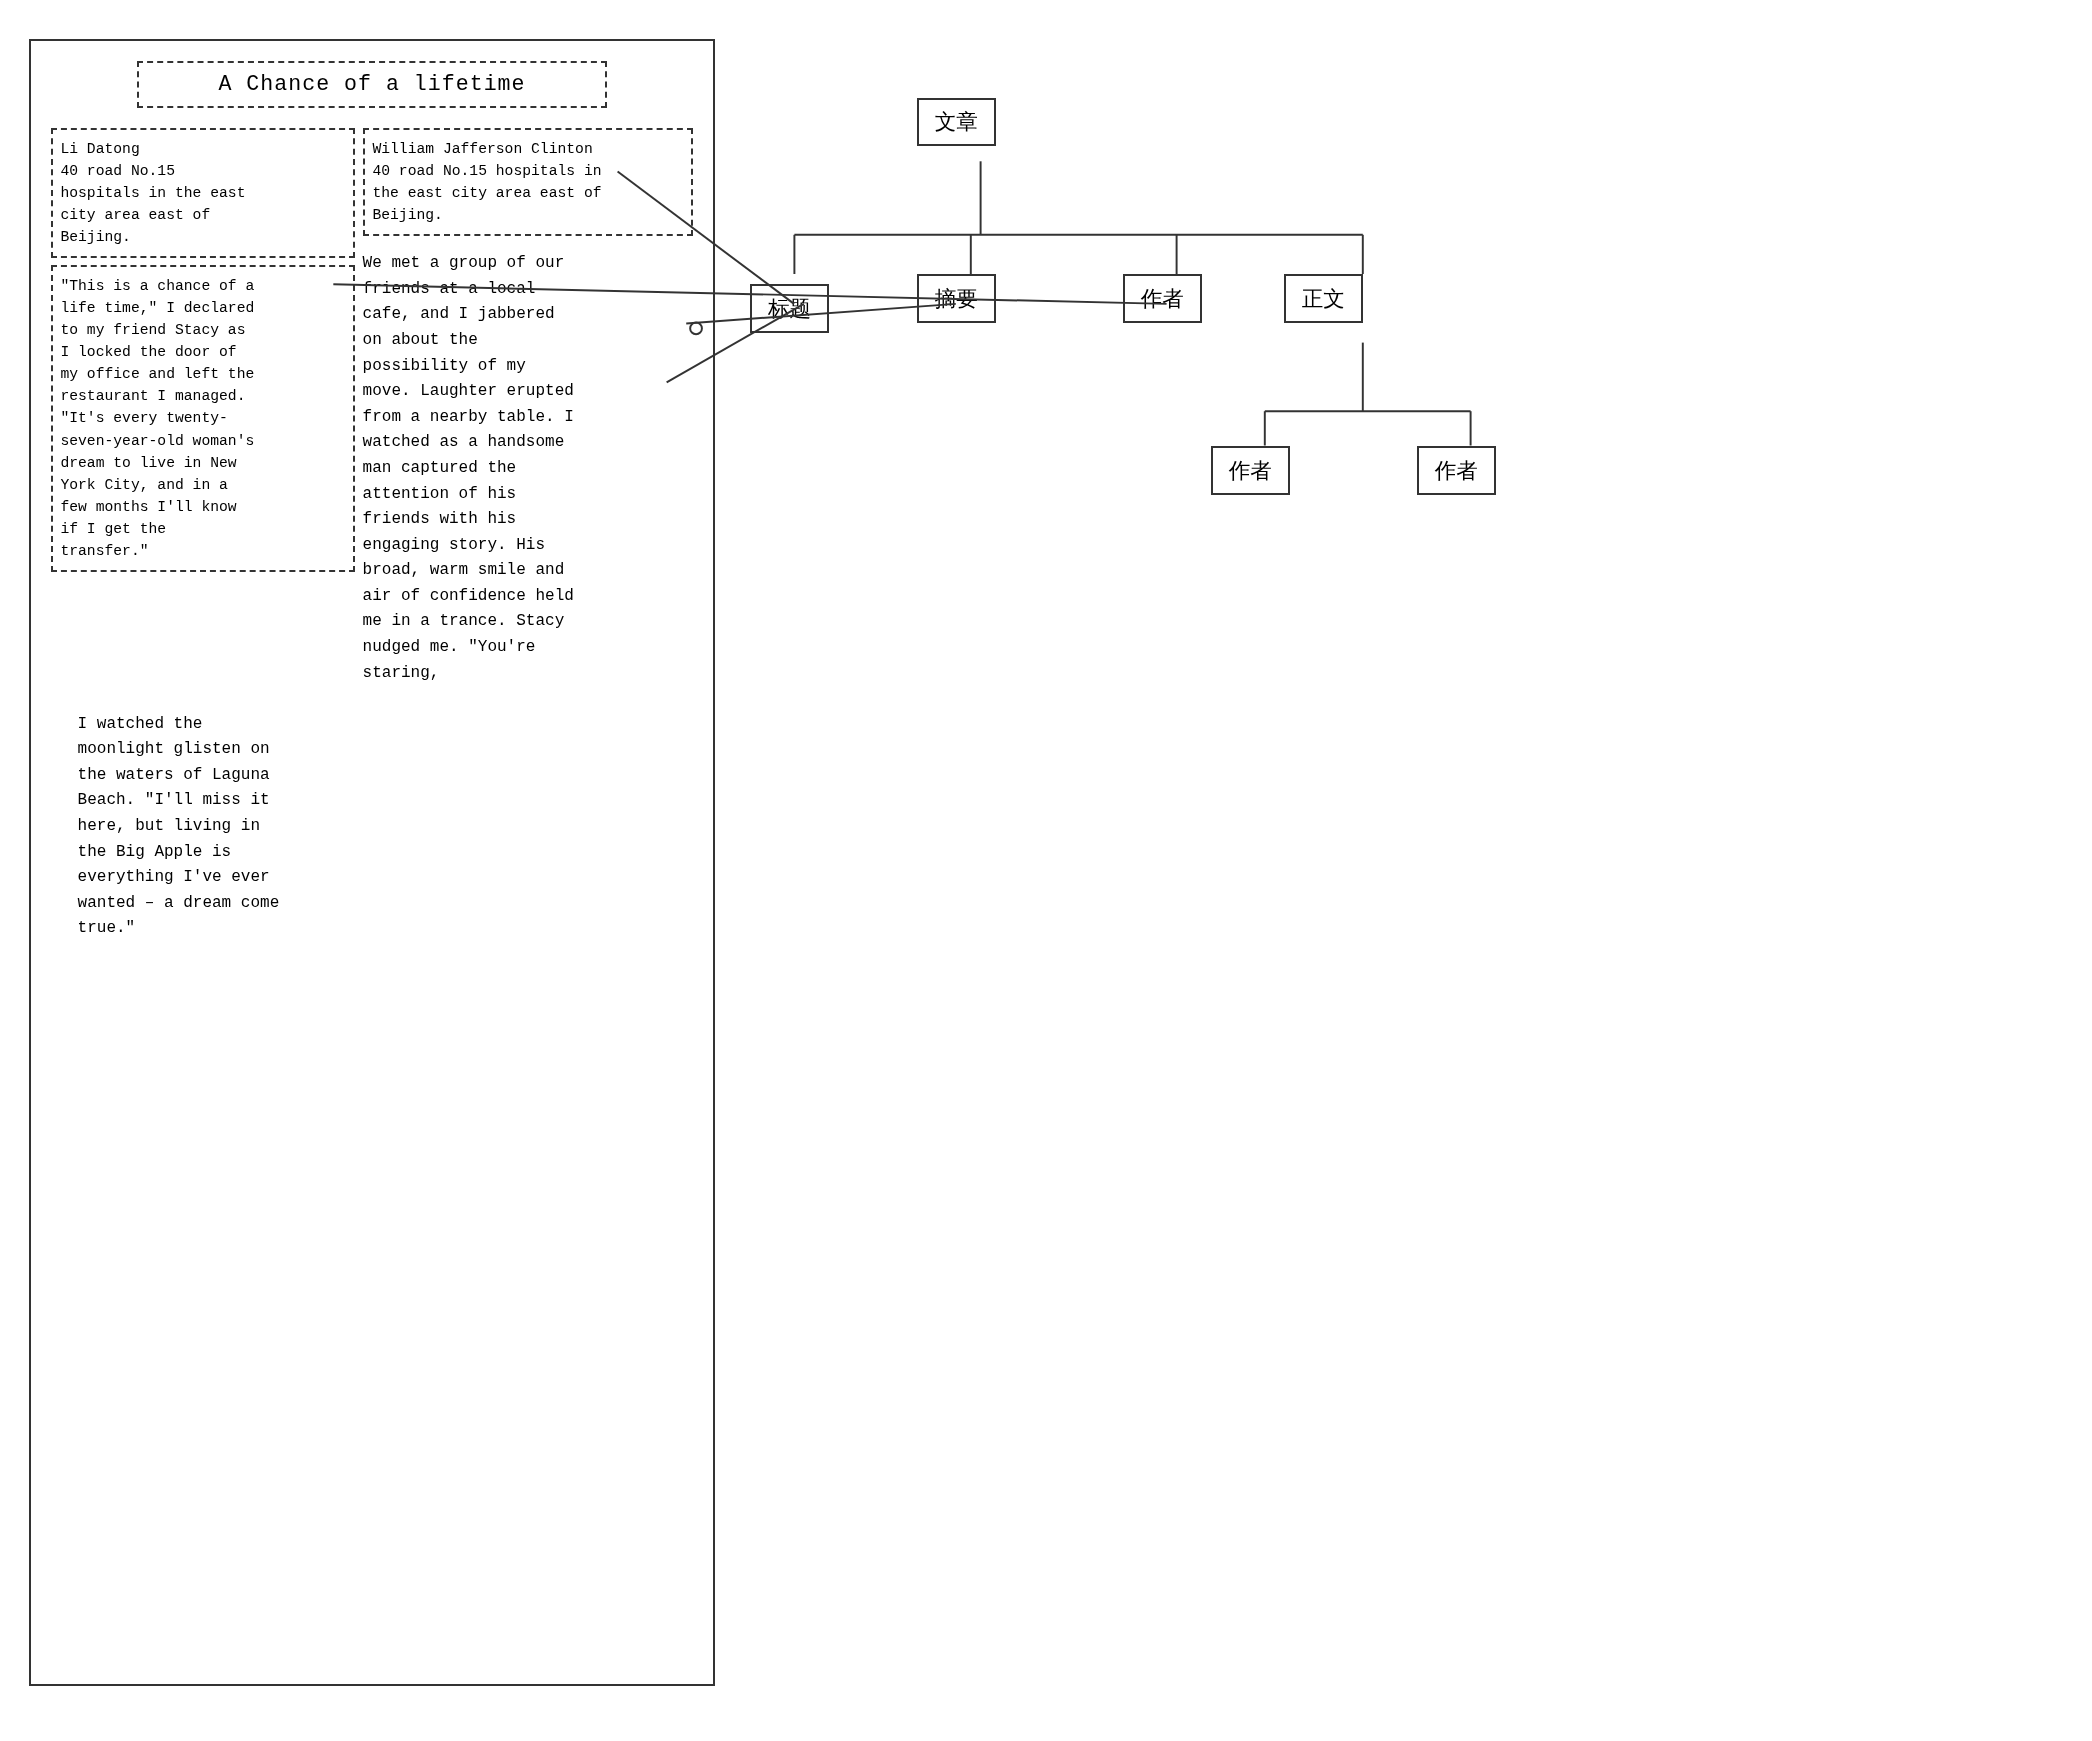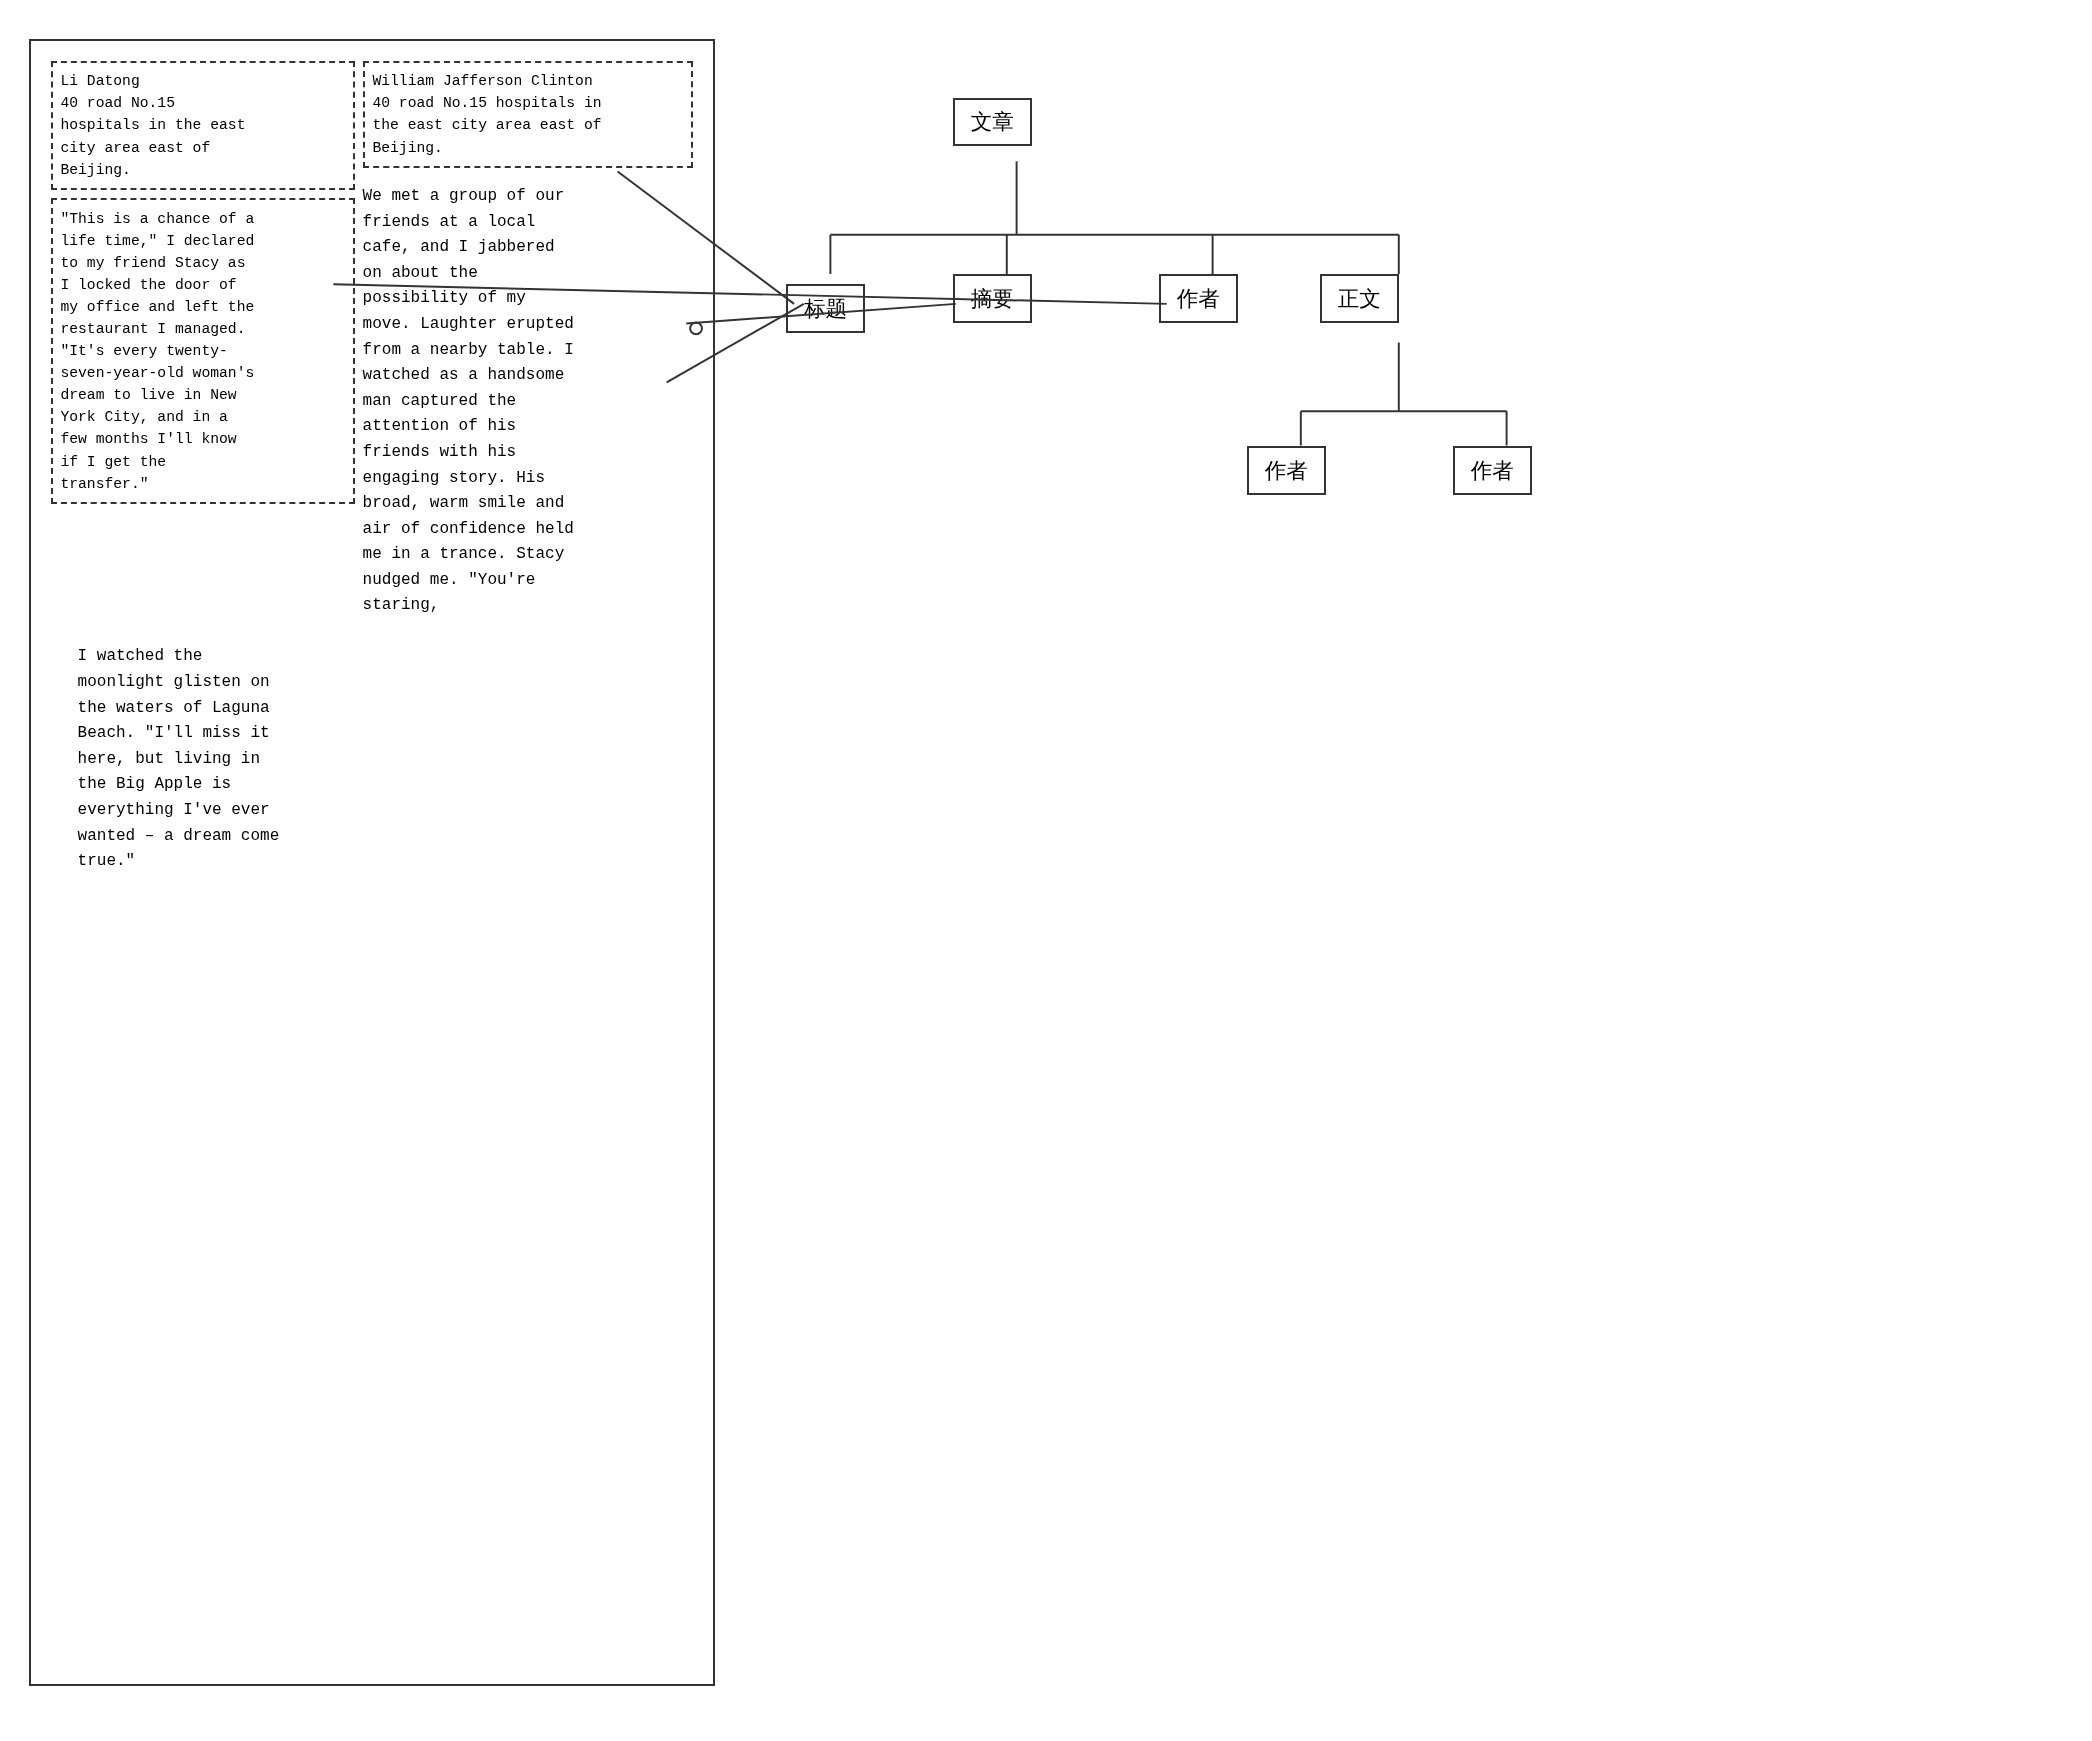--- a/index.html
+++ b/index.html
@@ -66,21 +66,20 @@
       padding: 7.8px 0;
     }
 
     
     .tree-area {
       position: absolute;
       top: 78px;
       left: 765px;
       width: 1274px;
       height: 686px;
-      margin-left: 36px;
     }
 
     .tree-node {
       position: absolute;
       border: 2px solid #333;
       background: #fff;
       padding: 7.8px 15.7px;
       font-size: 21.6px;
       font-family: 'SimSun', '宋体', serif;
       text-align: center;
@@ -104,20 +103,23 @@
       width: 2093px;
       height: 1742px;
       pointer-events: none;
     }
   </style>
 </head>
 <body>
 
 <div class="main-container">
 
+  <div class="title-box">
+    <span>A Chance of a lifetime</span>
+  </div>
 
   <div class="content-area">
     <div class="left-col">
       <div class="dashed-box">
         <span>Li Datong<br>40 road No.15<br>hospitals in the east<br>city area east of<br>Beijing.</span>
       </div>
       <div class="dashed-box">
         <span>"This is a chance of a<br>life time," I declared<br>to my friend Stacy as<br>I locked the door of<br>my office and left the<br>restaurant I managed.<br>"It's every twenty-<br>seven-year-old woman's<br>dream to live in New<br>York City, and in a<br>few months I'll know<br>if I get the<br>transfer."</span>
       </div>
     </div>

